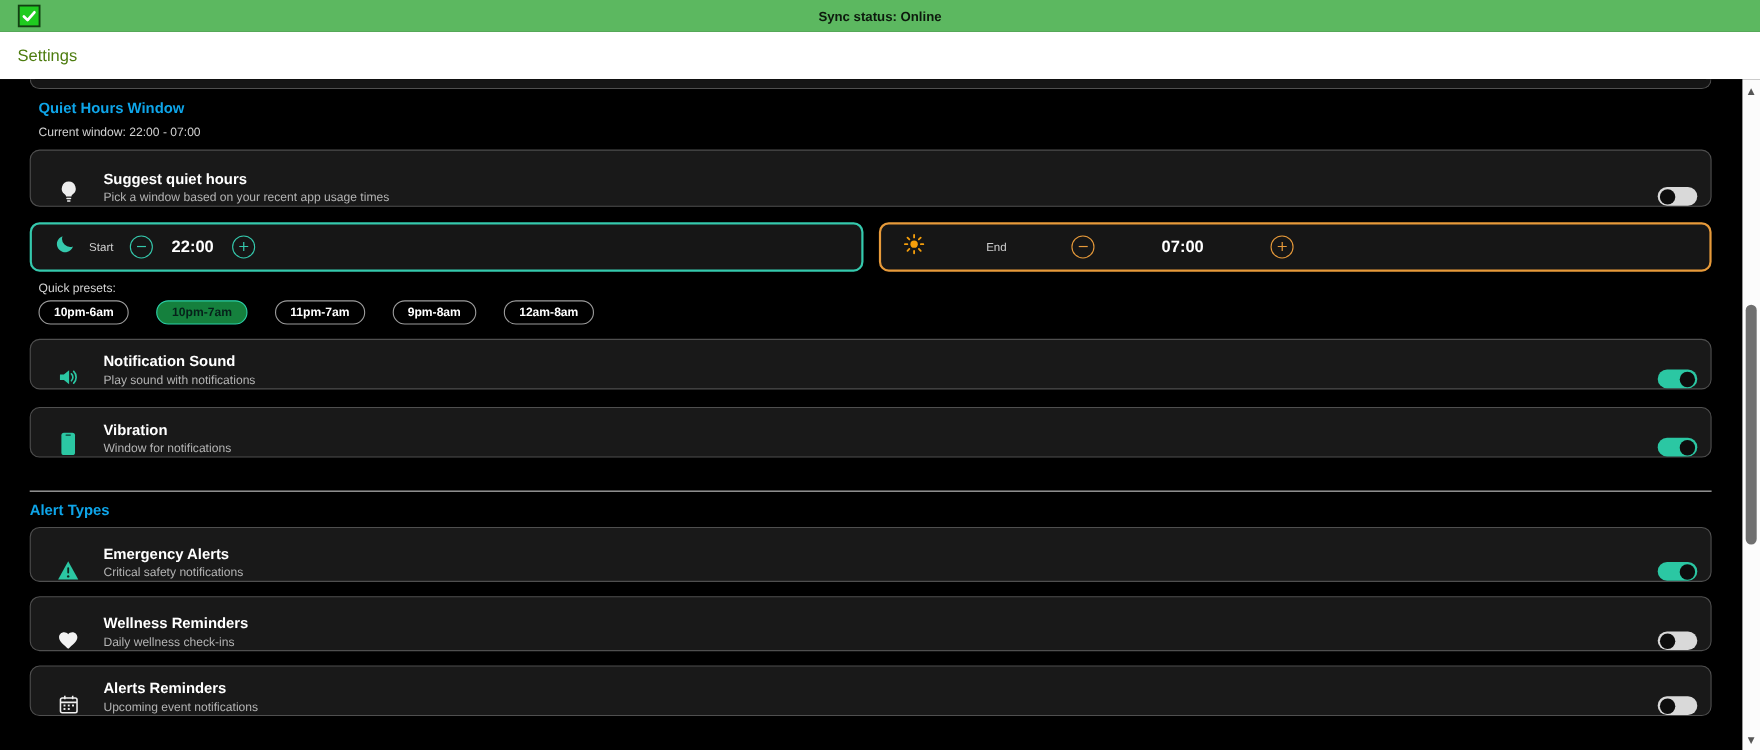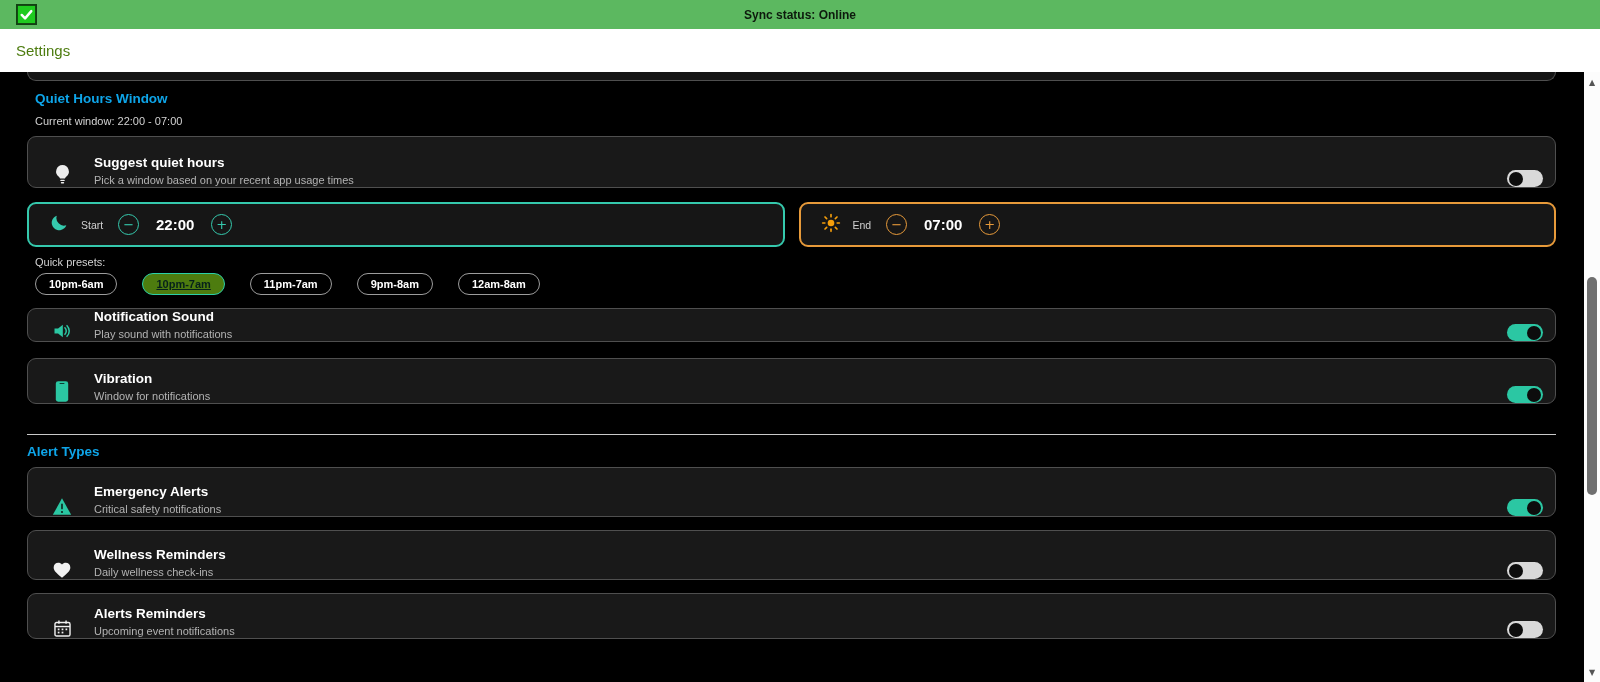--- a/index.html
+++ b/index.html
@@ -25,54 +25,54 @@
   .current-window { margin:9px 0 0 8px; font-size:11px; color:#d2d2d2; }
 
   .card { display:flex; align-items:flex-end; background:#191919; border:1px solid #4f4f4f;
           border-radius:9px; padding:0 12px 0 22px; }
   .card .icon { width:24px; display:flex; justify-content:center; align-items:center; margin-right:20px; flex:none; }
   .texts { flex:1; min-width:0; }
   .row-title { font-size:13.5px; font-weight:700; color:#fff; line-height:16px; }
   .row-sub { font-size:11px; color:#b3b3b3; line-height:14px; margin-top:2px; }
 
   .suggest-card { margin-top:9px; height:52px; }
-  .card-sound { margin-top:13px; height:34px; }
+  .card-sound { margin-top:13px; height:46px; }
   .card-vibration { margin-top:16px; height:46px; }
   .card-emergency { margin-top:8px; height:50px; }
   .card-wellness { margin-top:13px; height:50px; }
   .card-event { margin-top:13px; height:46px; }
 
   
   .toggle { width:36px; height:17px; border-radius:9px; background:#d9d9d9; position:relative;
             flex:none; cursor:pointer; }
   .toggle .knob { position:absolute; top:1.5px; left:2px; width:14px; height:14px;
                   border-radius:50%; background:#0d0d0d; }
   .toggle.on { background:#2bc7a3; }
   .toggle.on .knob { left:auto; right:2px; }
 
   
   .time-row { display:flex; gap:14px; margin-top:14px; }
   .time-field { flex:1; height:45px; display:flex; align-items:center; background:#161616;
                 border:2px solid; border-radius:9px; padding:0 20px; }
   .time-field.start { border-color:#35c9ad; }
-  .time-field.end { border-color:#e79a3a; }
+  .time-field.end { border-color:#e79a3a;gap:44px; }
   .tf-label { font-size:10.5px; color:#d0d0d0; margin-left:12px; }
   .circle-btn { width:21px; height:21px; border-radius:50%; border:1.5px solid; background:transparent;
                 display:flex; align-items:center; justify-content:center; font-size:13px;
                 line-height:1; margin-left:15px; cursor:pointer; font-family:"DejaVu Sans", sans-serif; }
   .start .circle-btn { border-color:#35c9ad; color:#35c9ad; }
   .end .circle-btn { border-color:#e79a3a; color:#e79a3a; }
   .tf-value { font-size:15px; font-weight:700; color:#fff; margin-left:15px; min-width:42px; text-align:center; }
 
   
   .presets-label { margin:9px 0 0 8px; font-size:11px; color:#d2d2d2; }
   .pills { display:flex; gap:25px; margin:5px 0 0 8px; }
   .pill { height:22px; display:flex; align-items:center; padding:0 13px; border:1px solid #9c9c9c;
           border-radius:11px; color:#fff; font-size:11px; font-weight:700; background:transparent; cursor:pointer; }
-  .pill.selected { background:#4d7c0f; border-color:#2bd0a8; color:#06211a;text-decoration:underline; }
+  .pill.selected { background:#15803d; border-color:#2bd0a8; color:#06211a; }
 
   .divider { margin-top:30px; height:1px; background:#c9c9c9; }
   .alert-title { margin-top:9px; }
 
   
   .scrollbar { position:absolute; right:0; top:72px; width:16px; height:610px; background:#fcfcfc; }
   .sb-arrow { position:absolute; left:0; width:16px; height:14px; color:#555; font-size:8px;
               text-align:center; line-height:15px; cursor:pointer;
               font-family:"DejaVu Sans", sans-serif; }
   .sb-up { top:3px; } .sb-down { bottom:3px; }

